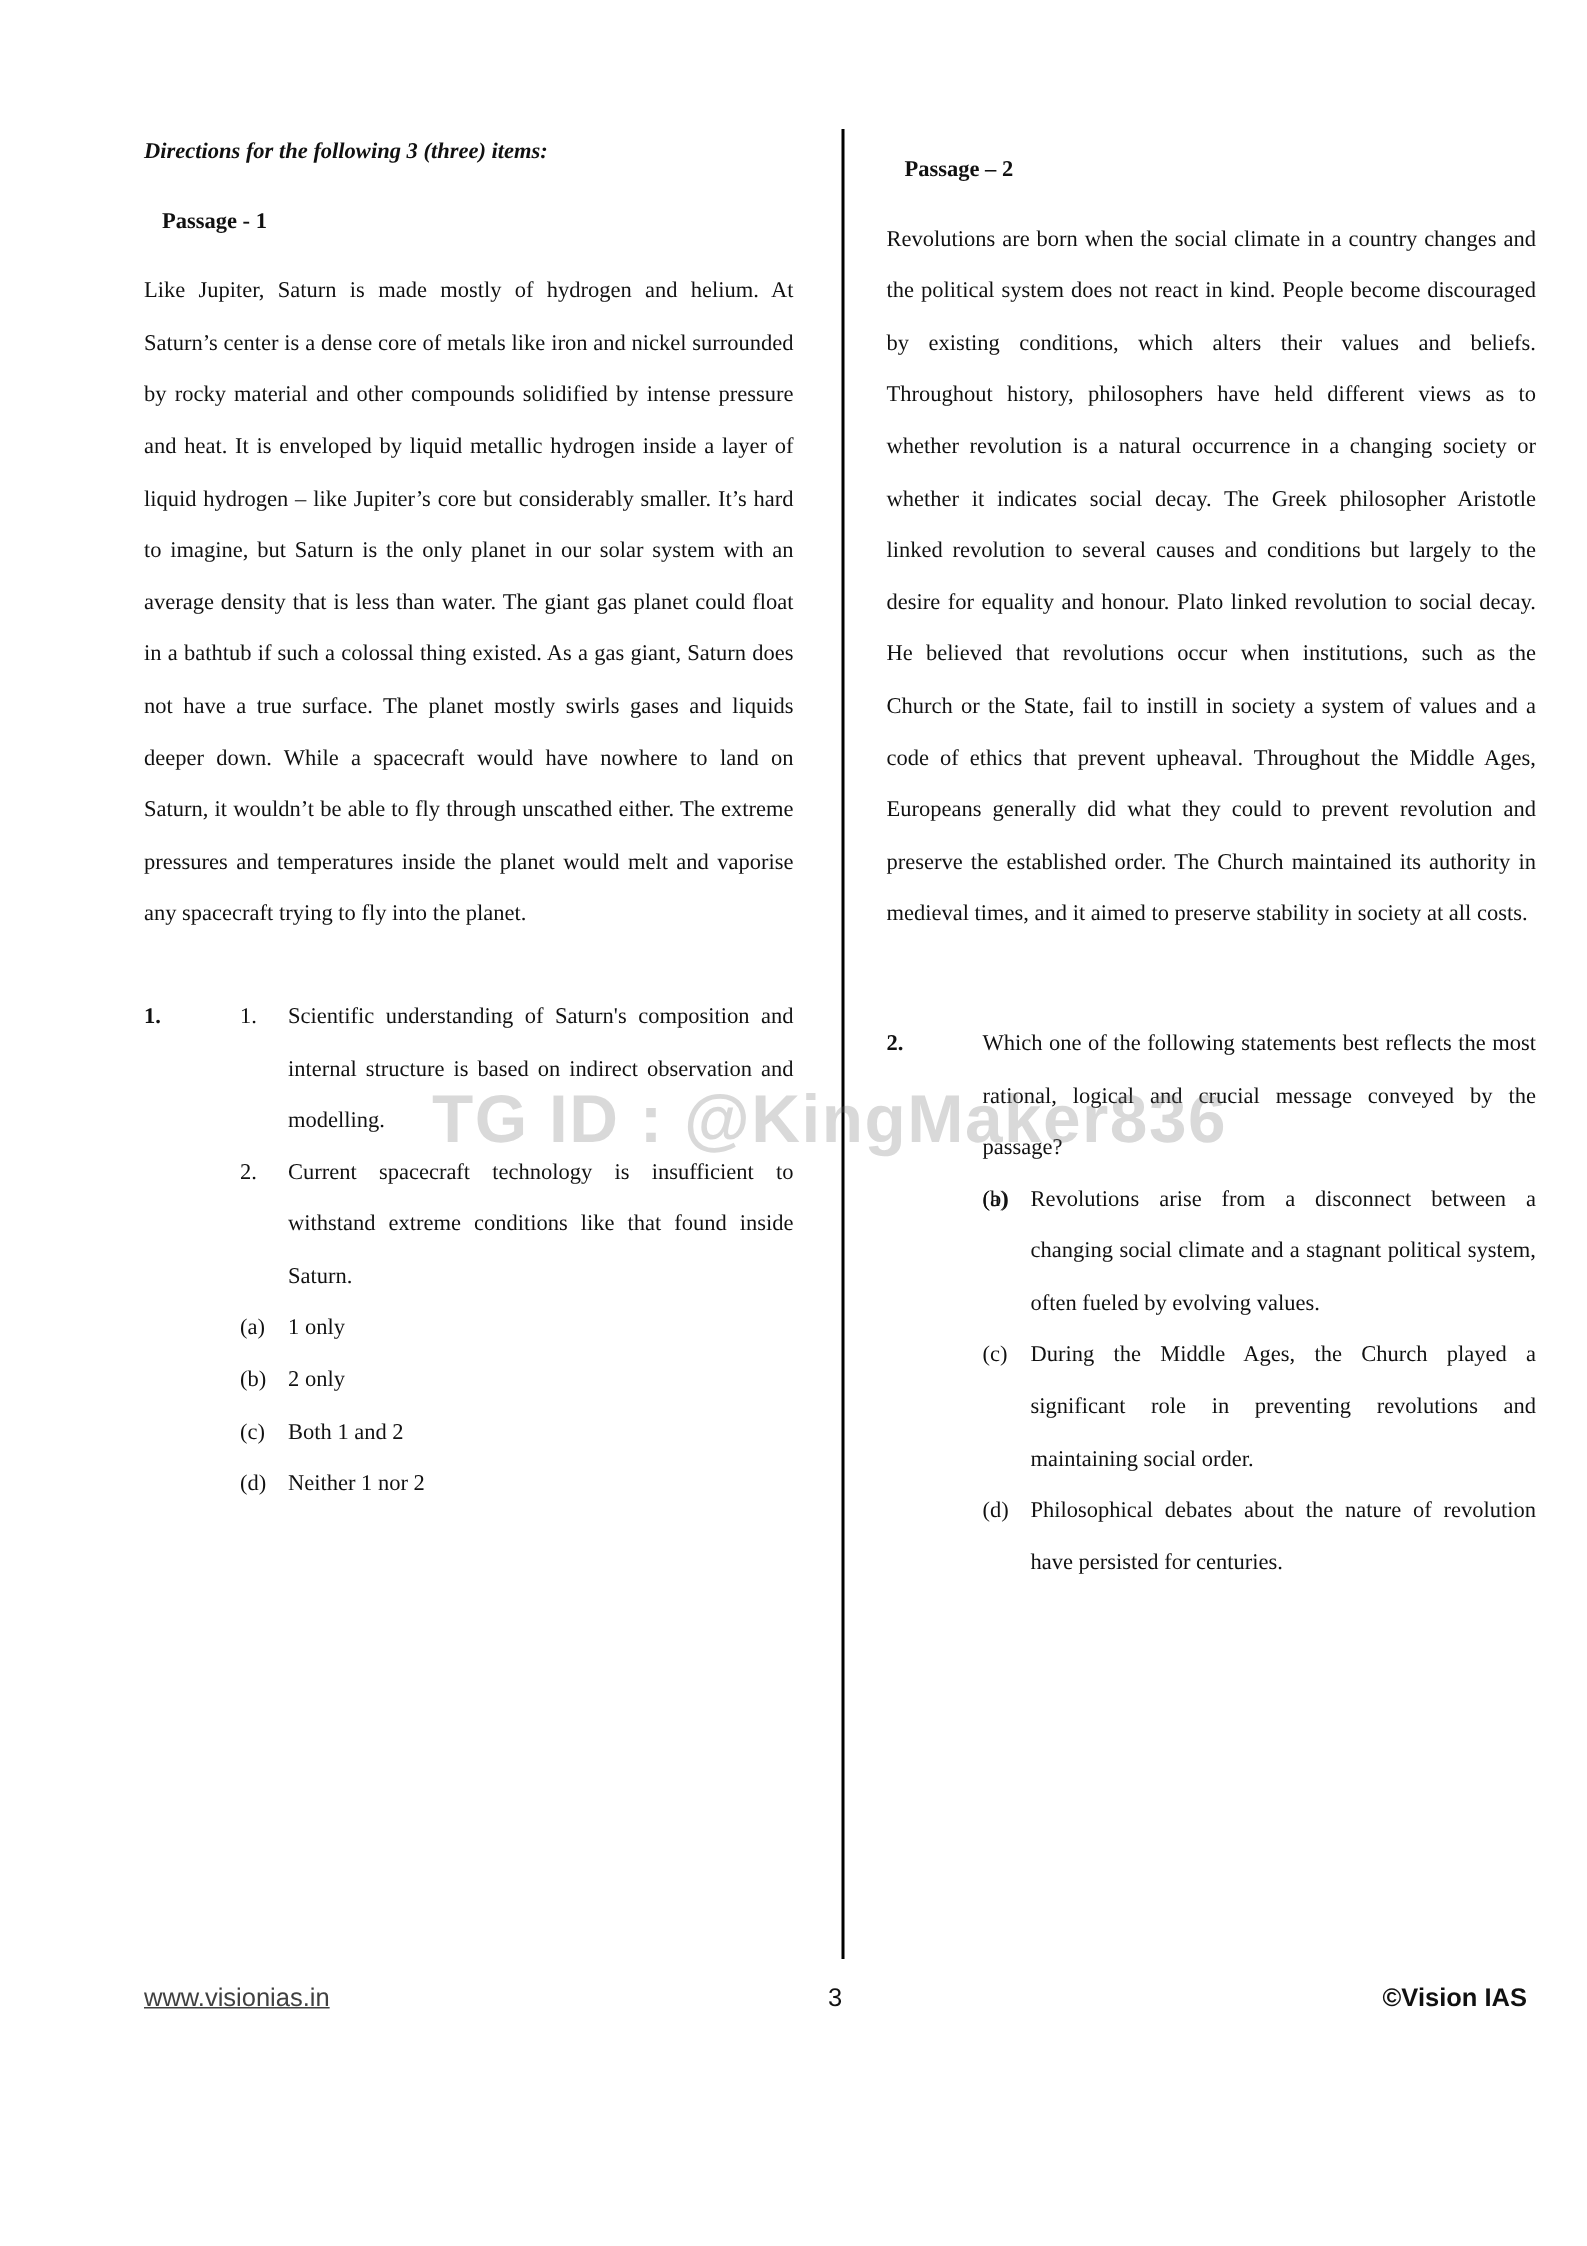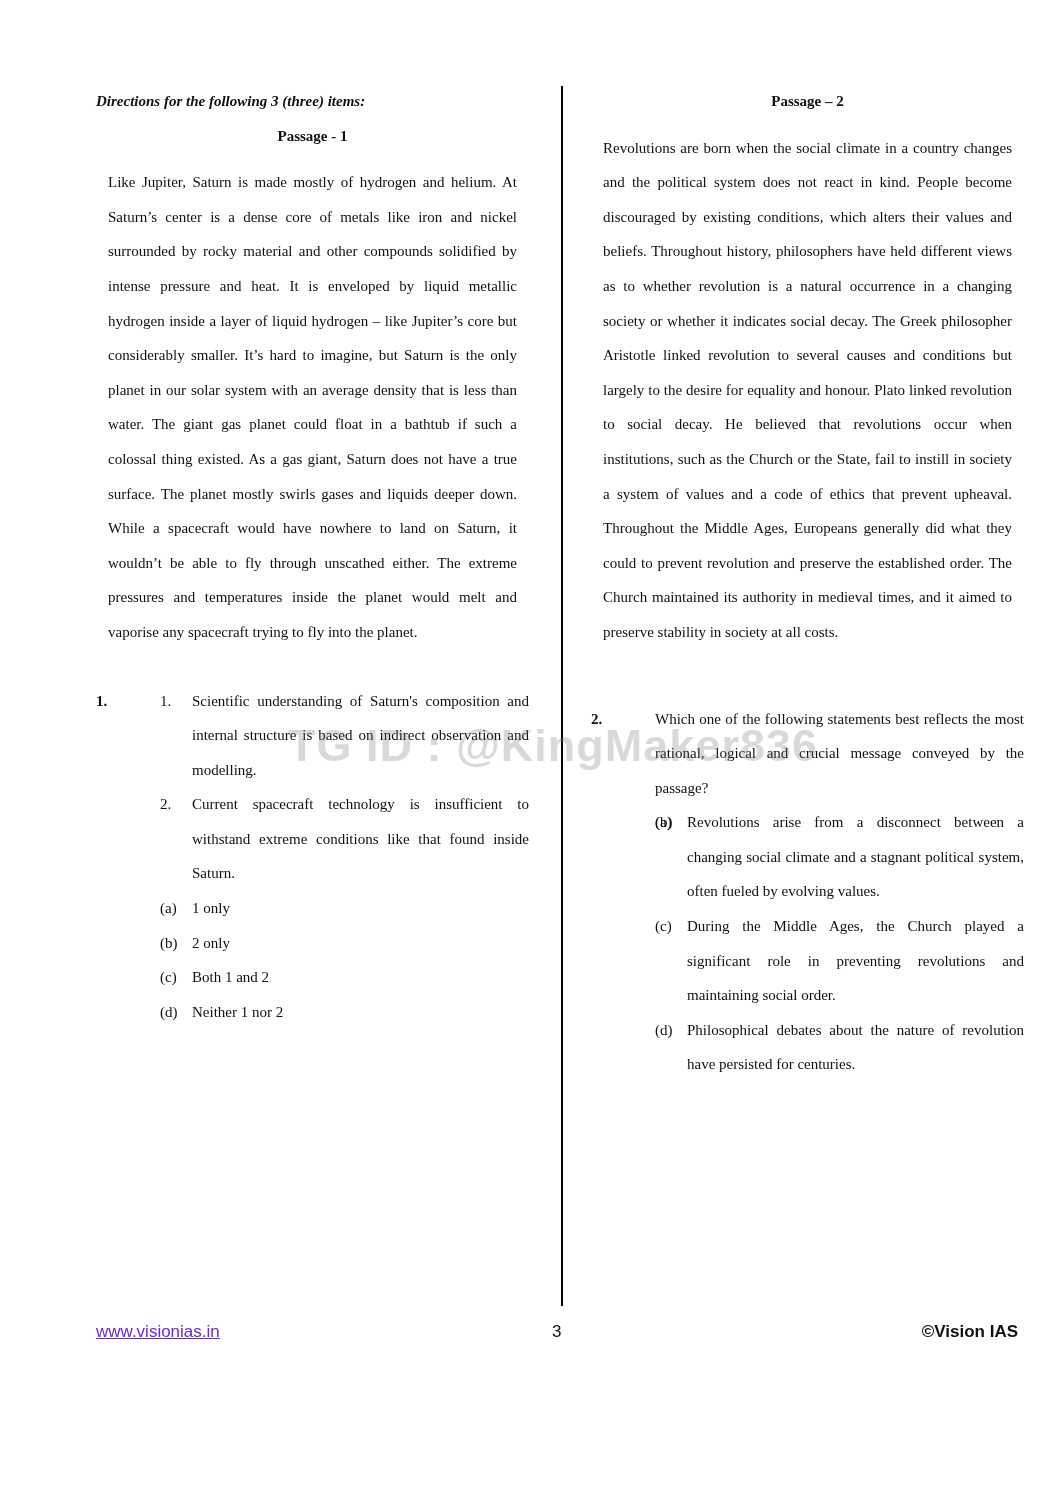--- a/index.html
+++ b/index.html
@@ -5,32 +5,32 @@
   html, body { margin:0; padding:0; background:#ffffff; }
   body { width:1058px; height:1497px; position:relative; overflow:hidden;
          font-family:"Liberation Serif", "DejaVu Serif", serif; color:#111; }
   .col { position:absolute; top:84px; font-size:15px; line-height:34.6px; }
   .left { left:96px; width:433px; }
   .right { left:591px; width:433px; }
   .divider { position:absolute; left:561px; top:86px; width:1.5px; height:1220px; background:#000; }
   .dir-head { font-style:italic; font-weight:bold; margin:0; }
   .dir-body { font-style:italic; text-align:justify; margin:0; }
   .bold { font-weight:bold; }
-  .ptitle { text-align:center; font-weight:bold; margin:0; }
-  .ptext { text-align:justify; margin:12px; }
+  .ptitle { text-align:left; font-weight:bold; margin:12px; }
+  .ptext { text-align:justify; margin:0; }
   .q { position:relative; margin-top:34px; padding-left:64px; }
   .qnum { position:absolute; left:0; top:0; font-weight:bold; }
   .qstem { text-align:justify; margin:0; }
   .sublist { margin:0; padding:0; list-style:none; }
   .sub { position:relative; padding-left:32px; text-align:justify; }
   .sub .lbl { position:absolute; left:0; top:0; }
   .watermark { position:absolute; left:288px; top:720px; font-family:"Liberation Sans","DejaVu Sans",sans-serif;
                font-weight:bold; font-size:45px; color:rgba(120,120,120,0.28); letter-spacing:1px; white-space:nowrap; pointer-events:none; }
   .footer { position:absolute; top:1322px; font-family:"Liberation Sans","DejaVu Sans",sans-serif; font-size:17px; }
-  .f-link { left:96px; color:#6d28d9; text-decoration:underline; }
+  .f-link { left:96px; color:#404040; text-decoration:underline; }
   .f-page { left:552px; }
   .f-copy { right:40px;font-weight:bold; }
 </style>
 </head>
 <body>
 
 <div class="col left">
   <p class="dir-head">Directions for the following 3 (three) items:</p>
   <p class="ptitle">Passage - 1</p>
   <p class="ptext">Like Jupiter, Saturn is made mostly of hydrogen and helium. At Saturn’s center is a dense core of metals like iron and nickel surrounded by rocky material and other compounds solidified by intense pressure and heat. It is enveloped by liquid metallic hydrogen inside a layer of liquid hydrogen – like Jupiter’s core but considerably smaller. It’s hard to imagine, but Saturn is the only planet in our solar system with an average density that is less than water. The giant gas planet could float in a bathtub if such a colossal thing existed. As a gas giant, Saturn does not have a true surface. The planet mostly swirls gases and liquids deeper down. While a spacecraft would have nowhere to land on Saturn, it wouldn’t be able to fly through unscathed either. The extreme pressures and temperatures inside the planet would melt and vaporise any spacecraft trying to fly into the planet.</p>

